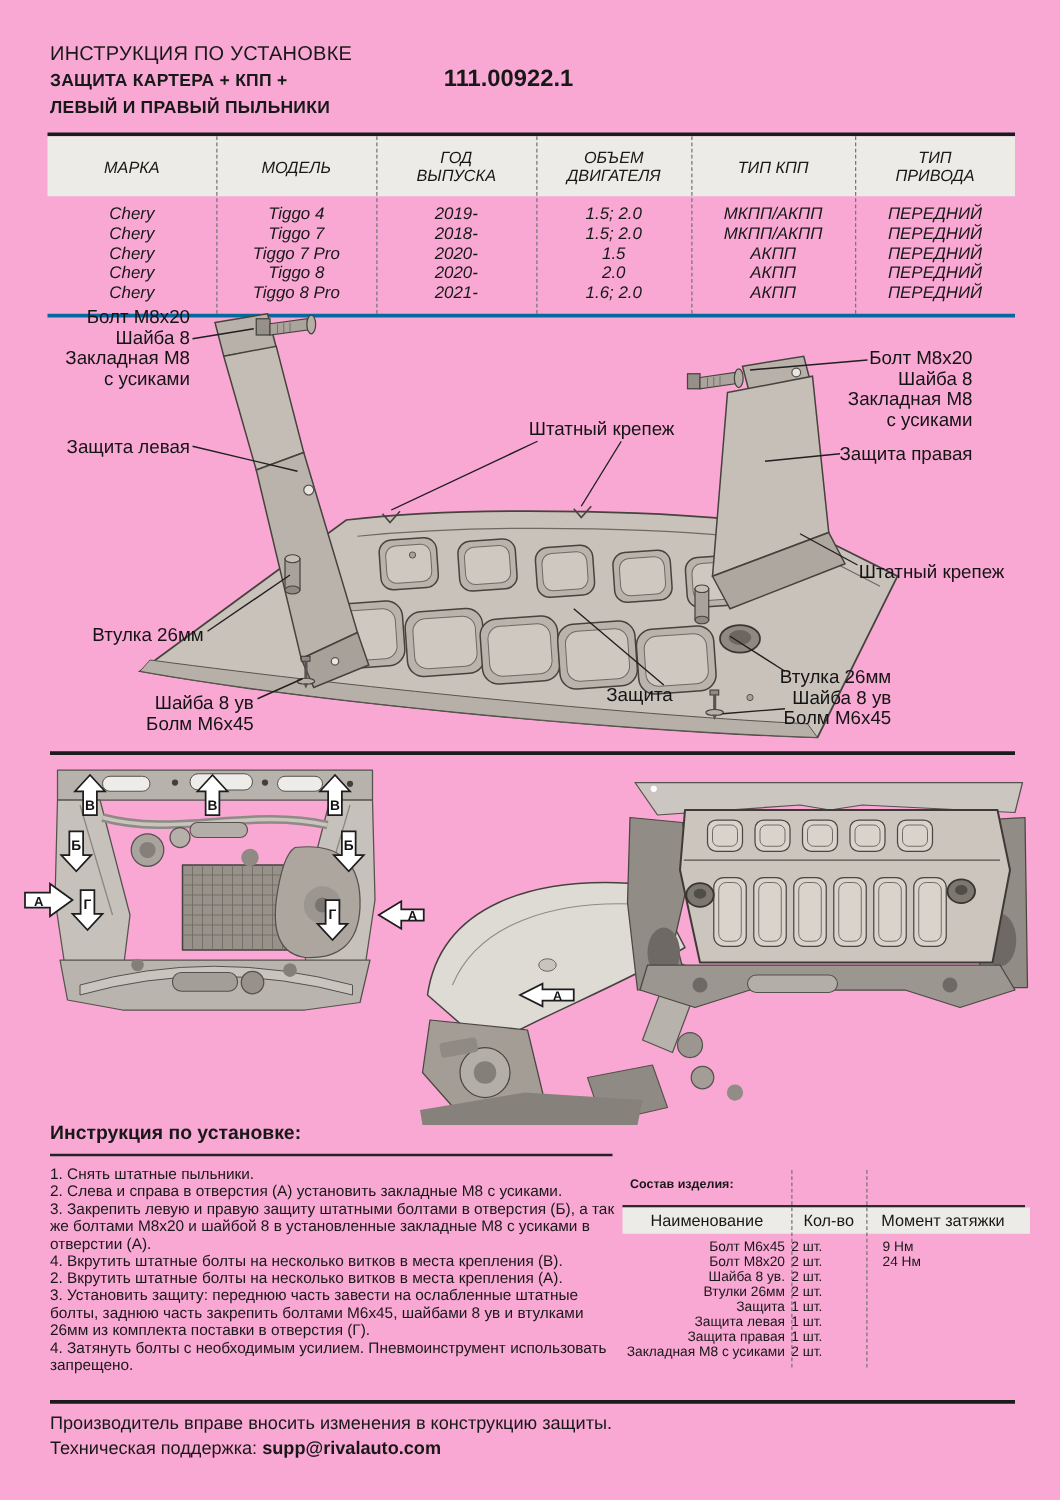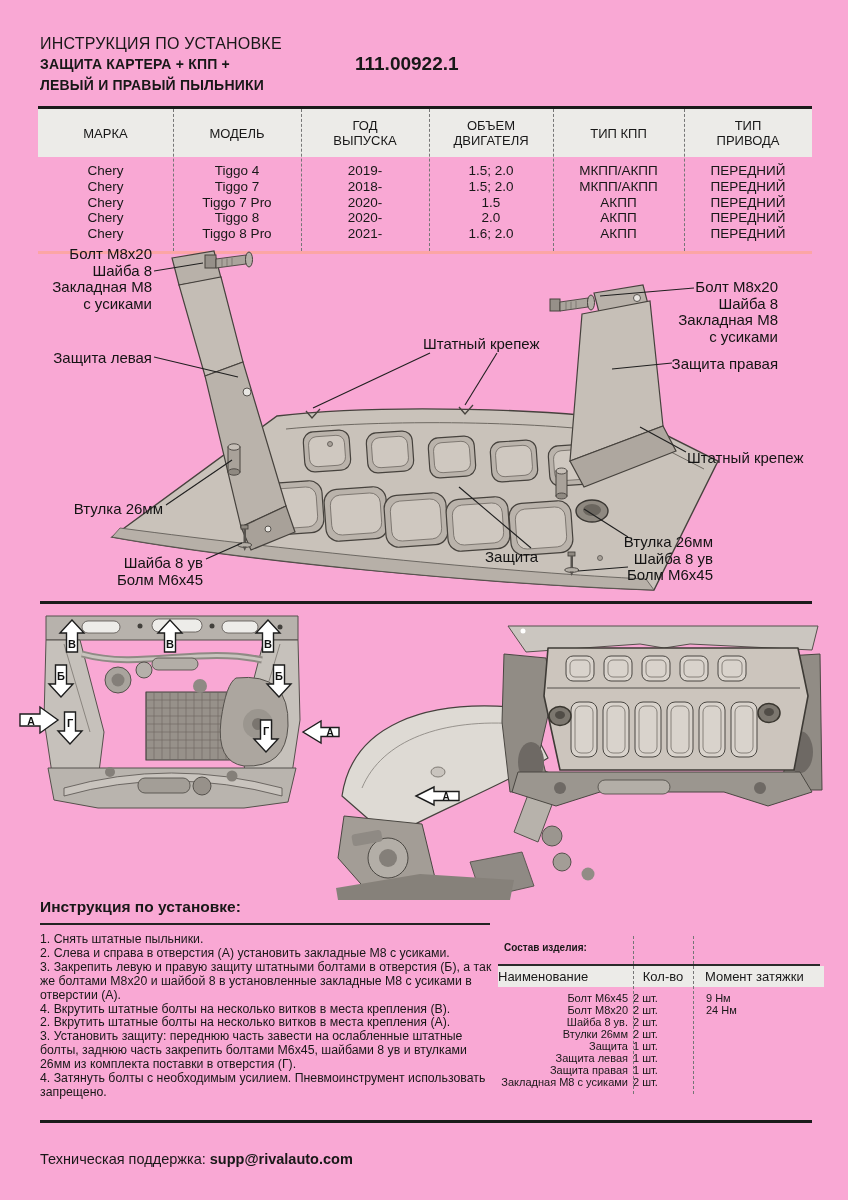--- a/index.html
+++ b/index.html
@@ -9,21 +9,21 @@
     background:#f9a8d4; color:#181818;
     font-family:"Liberation Sans", sans-serif; overflow:hidden;
   }
   
   .hdr { position:absolute; left:40px; top:34px; width:772px; }
   .h-doc  { font-size:16px; line-height:20px; letter-spacing:0.2px; }
   .h-prod { font-size:14px; line-height:21px; font-weight:bold; letter-spacing:0.2px; }
   .h-part { position:absolute; left:315px; top:19px; font-size:19px; font-weight:bold; }
   
   .fitment { position:absolute; left:38px; top:106px; width:774px;
-             border-top:3px solid #1b1b1b; border-bottom:3px solid #fca5a5; }
+             border-top:3px solid #1b1b1b; border-bottom:3px solid #0369a1;font-style:italic; }
   .fit-header { display:grid; grid-template-columns:135px 128px 128px 124px 131px 128px;
                 height:48px; background:#ecebe8; align-items:center; }
   .fit-hcell { text-align:center; font-size:13px; line-height:15px; white-space:pre-line; }
   .fit-body { display:grid; grid-template-columns:135px 128px 128px 124px 131px 128px;
               grid-auto-rows:15.8px; padding:6px 0 9px; }
   .fit-cell { text-align:center; font-size:13.5px; line-height:15.8px; }
   .vdash { position:absolute; top:0; bottom:0; width:0; border-left:1.5px dashed #767676; }
   
   .diagram { position:absolute; left:0; top:246px; width:848px; height:354px; }
   .diagram svg { position:absolute; left:0; top:0; }
@@ -37,21 +37,21 @@
   .instr { position:absolute; left:40px; top:898px; width:452px; }
   .instr-title { font-size:15.5px; font-weight:bold; }
   .instr-rule { width:450px; height:2px; background:#232323; margin:7px 0 8px 0; }
   .step { font-size:12.3px; line-height:13.9px; }
   
   .comp { position:absolute; left:498px; top:936px; width:326px; height:158px; }
   .comp-title { position:absolute; left:6px; top:6px; font-size:10px; font-weight:bold; }
   .comp-rule { position:absolute; left:0; top:28px; width:322px; height:2px; background:#2b2b2b; }
   .comp-band { position:absolute; left:0; top:30px; width:326px; height:21px; background:#ecebe8; }
   .comp-h { position:absolute; top:33px; font-size:13px; }
-  .comp-h.name { left:0; width:135px; }
+  .comp-h.name { left:0; width:135px; text-align:center; }
   .comp-h.qty  { left:135px; width:60px; text-align:center; }
   .comp-h.trq  { left:207px; }
   .comp-vdash { position:absolute; top:0; height:158px; width:0; border-left:1.5px dashed #767676; }
   .comp-rows { position:absolute; left:0; top:56px; width:326px; }
   .comp-row { display:grid; grid-template-columns:135px 60px 1fr; height:12px; align-items:center; }
   .comp-row div { font-size:11px; line-height:12px; }
   .c-name { text-align:right; padding-right:5px; }
   .c-qty  { }
   .c-trq  { padding-left:13px; }
   
@@ -479,18 +479,19 @@
         <div class="c-name">Закладная М8 с усиками</div>
         <div class="c-qty">2 шт.</div>
         <div class="c-trq"></div>
       </div>
     </div>
     <div class="comp-vdash" style="left:135px"></div>
     <div class="comp-vdash" style="left:195px"></div>
   </div>
 
   <div class="f-rule"></div>
+  <div class="f-t1">Производитель вправе вносить изменения в конструкцию защиты.</div>
   <div class="f-t2">
     <span>Техническая поддержка:</span>
     <span class="f-email">supp@rivalauto.com</span>
   </div>
 
 </div>
 
 </body></html>

